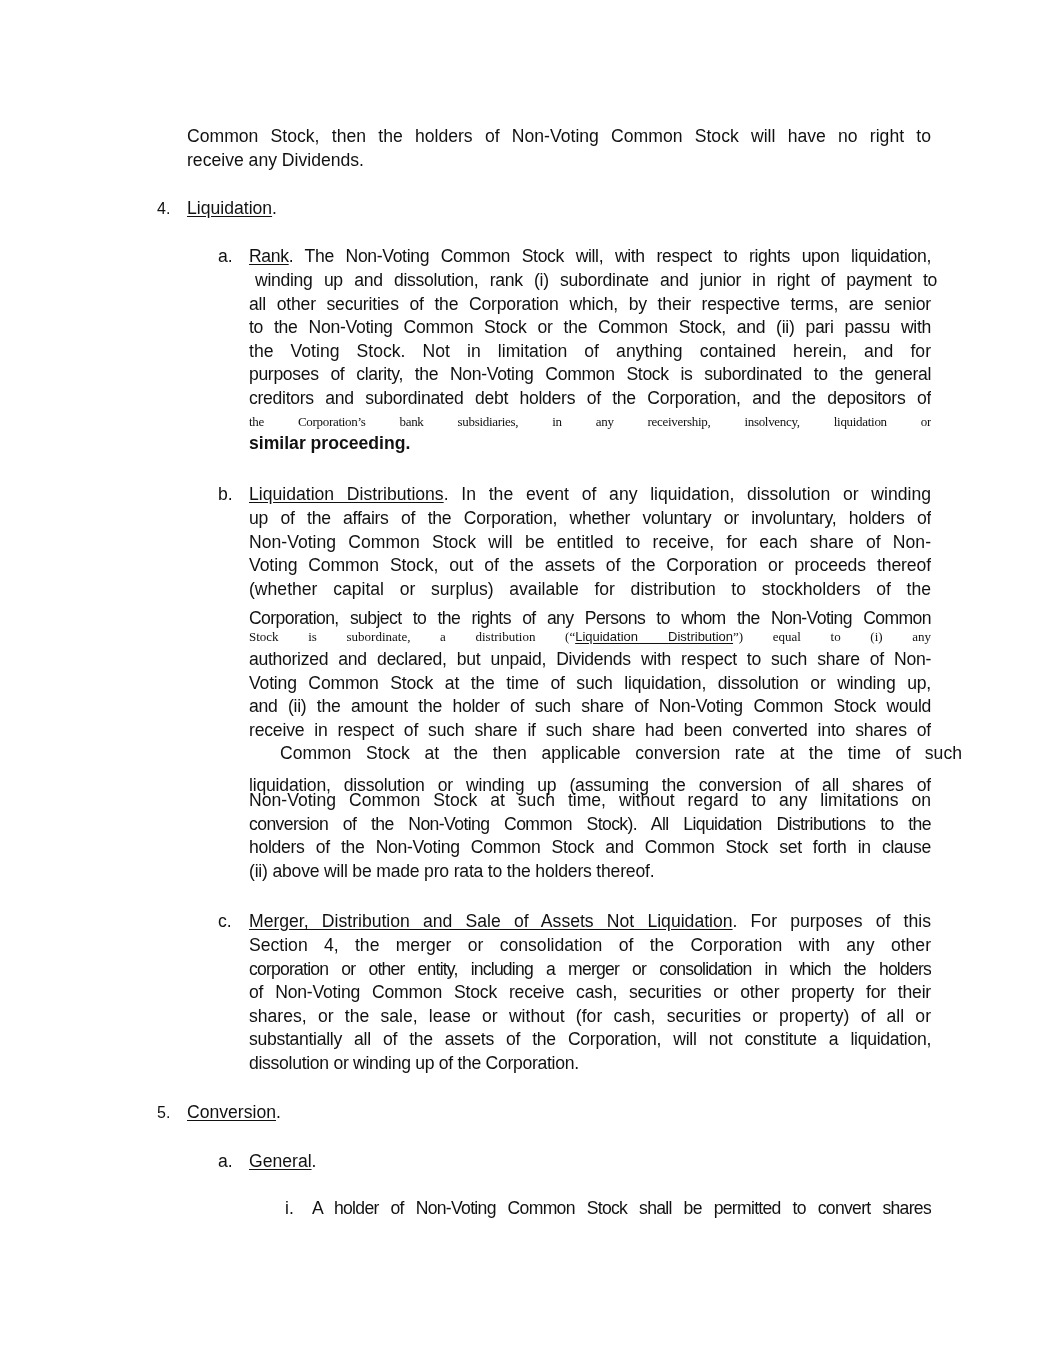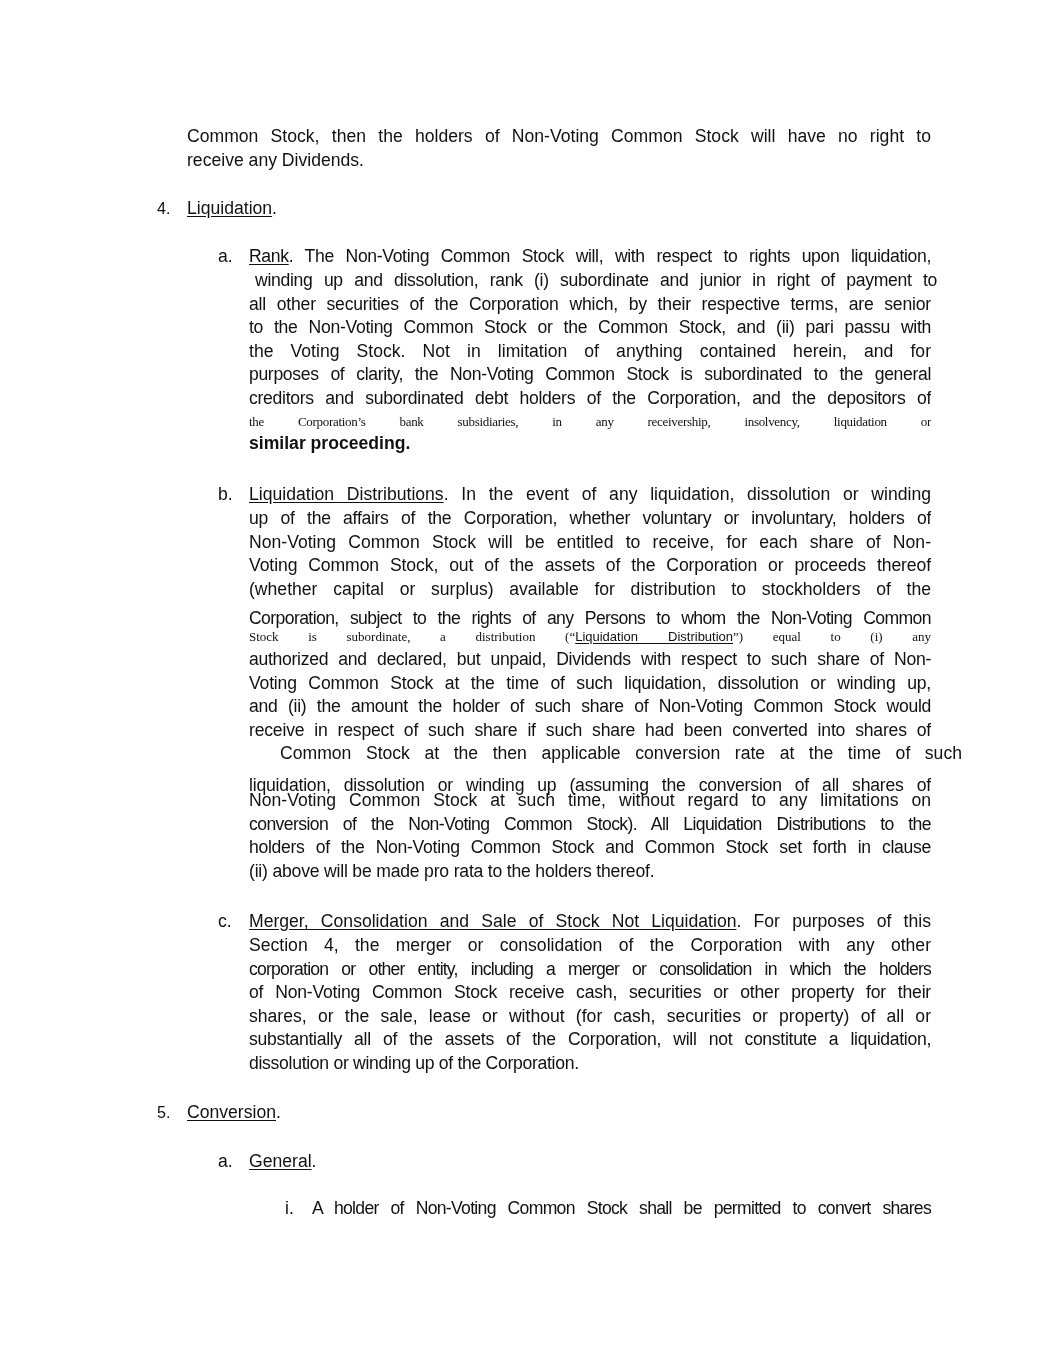--- a/index.html
+++ b/index.html
@@ -58,21 +58,21 @@
   <div class="line just" style="left:13px; top:235px; width:682px;margin-left:18px;">Common Stock at the then applicable conversion rate at the time of such</div>
   <div class="line just" style="left:0; top:258.5px; width:682px; letter-spacing:-0.2px;margin-top:8px;">liquidation, dissolution or winding up (assuming the conversion of all shares of</div>
   <div class="line just" style="left:0; top:282px; width:682px;">Non-Voting Common Stock at such time, without regard to any limitations on</div>
   <div class="line just" style="left:0; top:305.5px; width:682px; letter-spacing:-0.6px;">conversion of the Non-Voting Common Stock). All Liquidation Distributions to the</div>
   <div class="line just" style="left:0; top:329px; width:682px; letter-spacing:-0.3px;">holders of the Non-Voting Common Stock and Common Stock set forth in clause</div>
   <div class="line" style="left:0; top:352.5px; letter-spacing:-0.2px;">(ii) above will be made pro rata to the holders thereof.</div>
 </div>
 
 <div class="num" style="left:218px; top:910px;">c.</div>
 <div class="line just" style="left:249px; top:910px; width:682px;">
-  <span class="u">Merger, Consolidation and Sale of Stock Not Liquidation</span><span>. For purposes of this</span>
+  <span class="u">Merger, Distribution and Sale of Assets Not Liquidation</span><span>. For purposes of this</span>
 </div>
 <div class="block" style="left:249px; top:934px; width:682px;">
   <div class="line just" style="left:0; top:0; width:682px;">Section 4, the merger or consolidation of the Corporation with any other</div>
   <div class="line just" style="left:0; top:23.5px; width:682px; letter-spacing:-0.8px;">corporation or other entity, including a merger or consolidation in which the holders</div>
   <div class="line just" style="left:0; top:47px; width:682px; letter-spacing:-0.2px;">of Non-Voting Common Stock receive cash, securities or other property for their</div>
   <div class="line just" style="left:0; top:70.5px; width:682px;">shares, or the sale, lease or without (for cash, securities or property) of all or</div>
   <div class="line just" style="left:0; top:94px; width:682px; letter-spacing:-0.3px;">substantially all of the assets of the Corporation, will not constitute a liquidation,</div>
   <div class="line" style="left:0; top:117.5px; letter-spacing:-0.3px;">dissolution or winding up of the Corporation.</div>
 </div>
 

